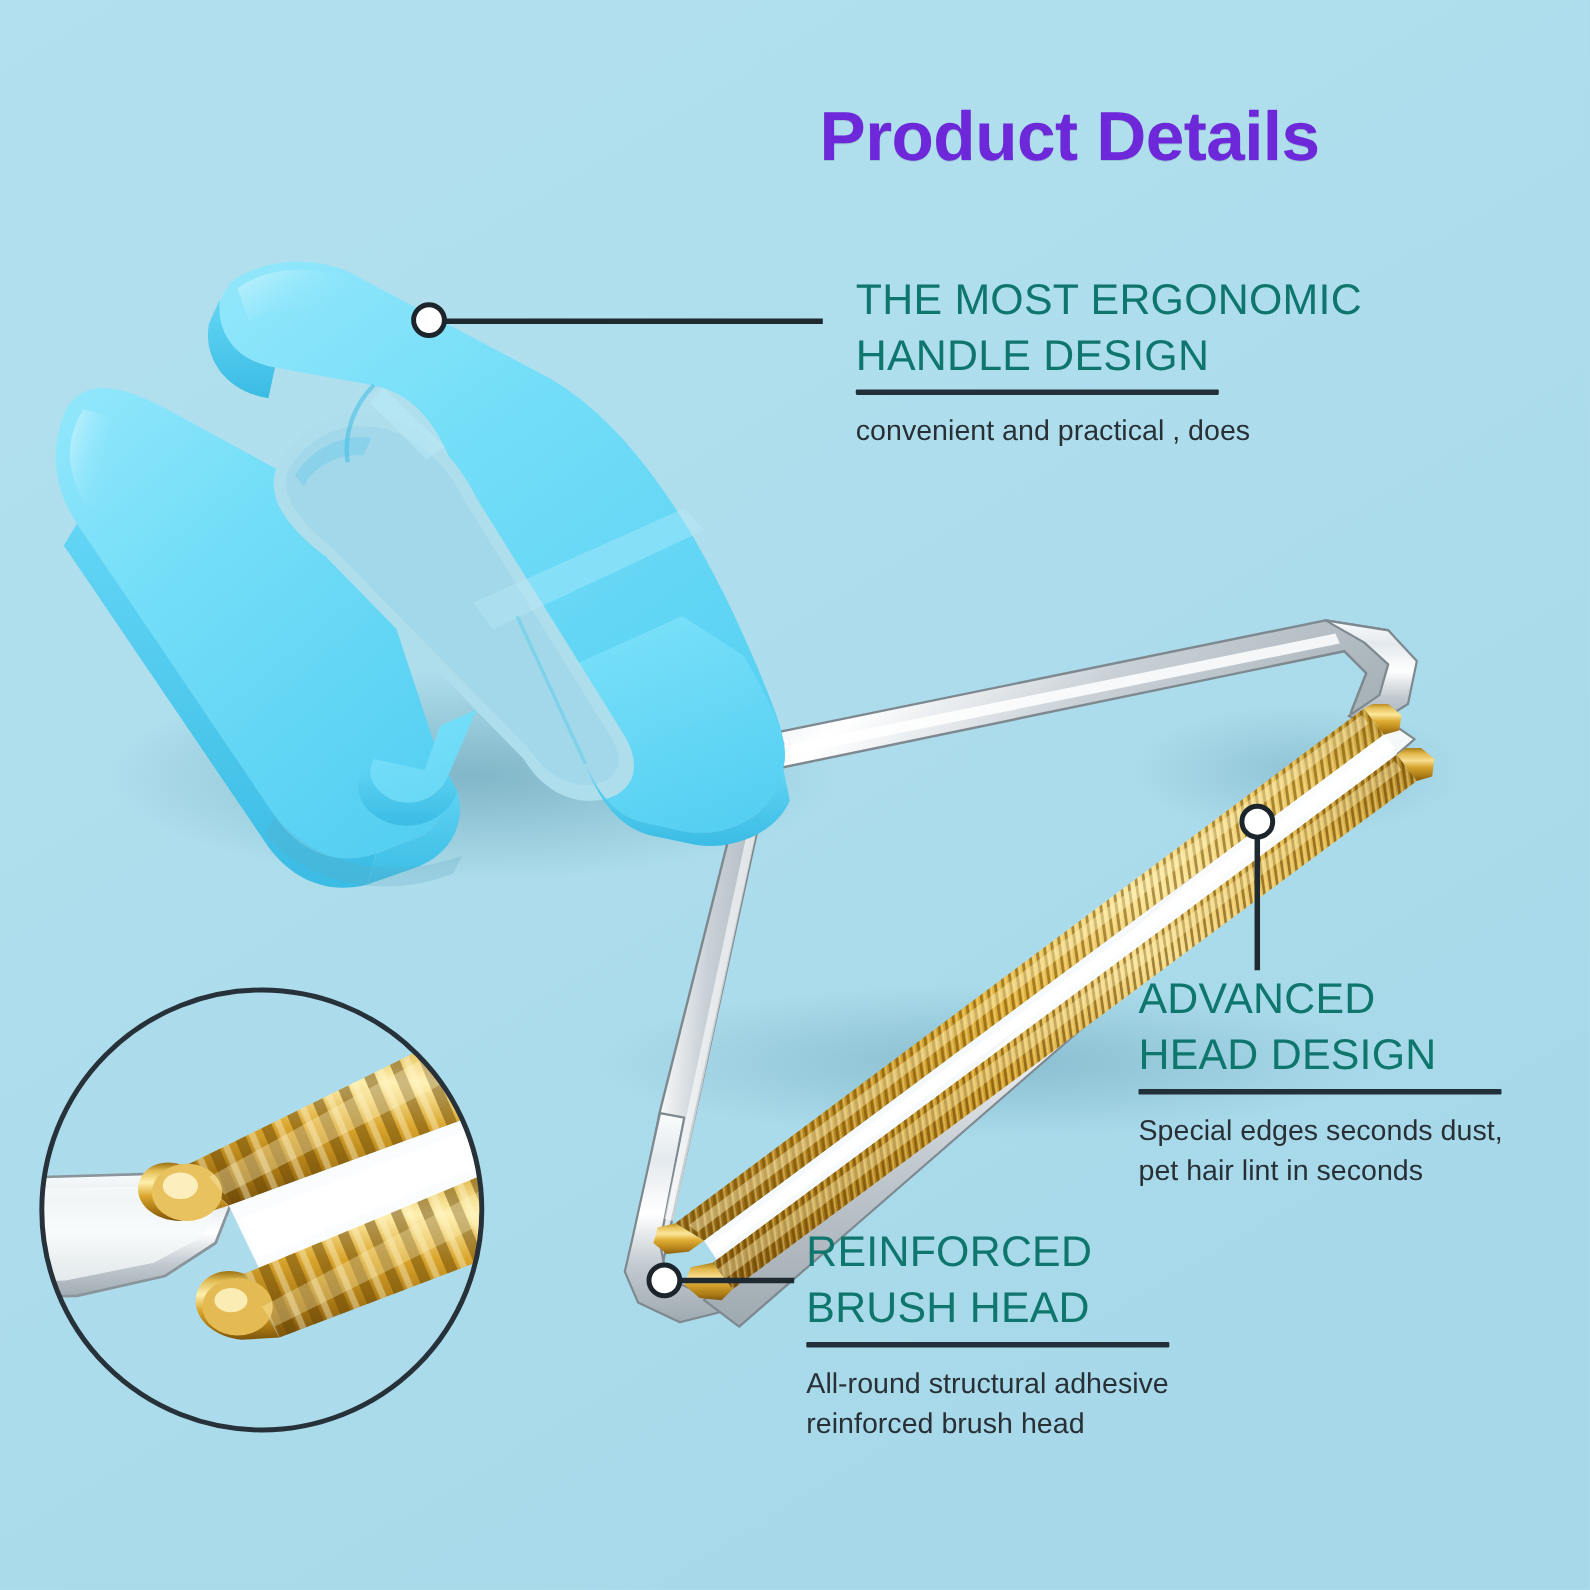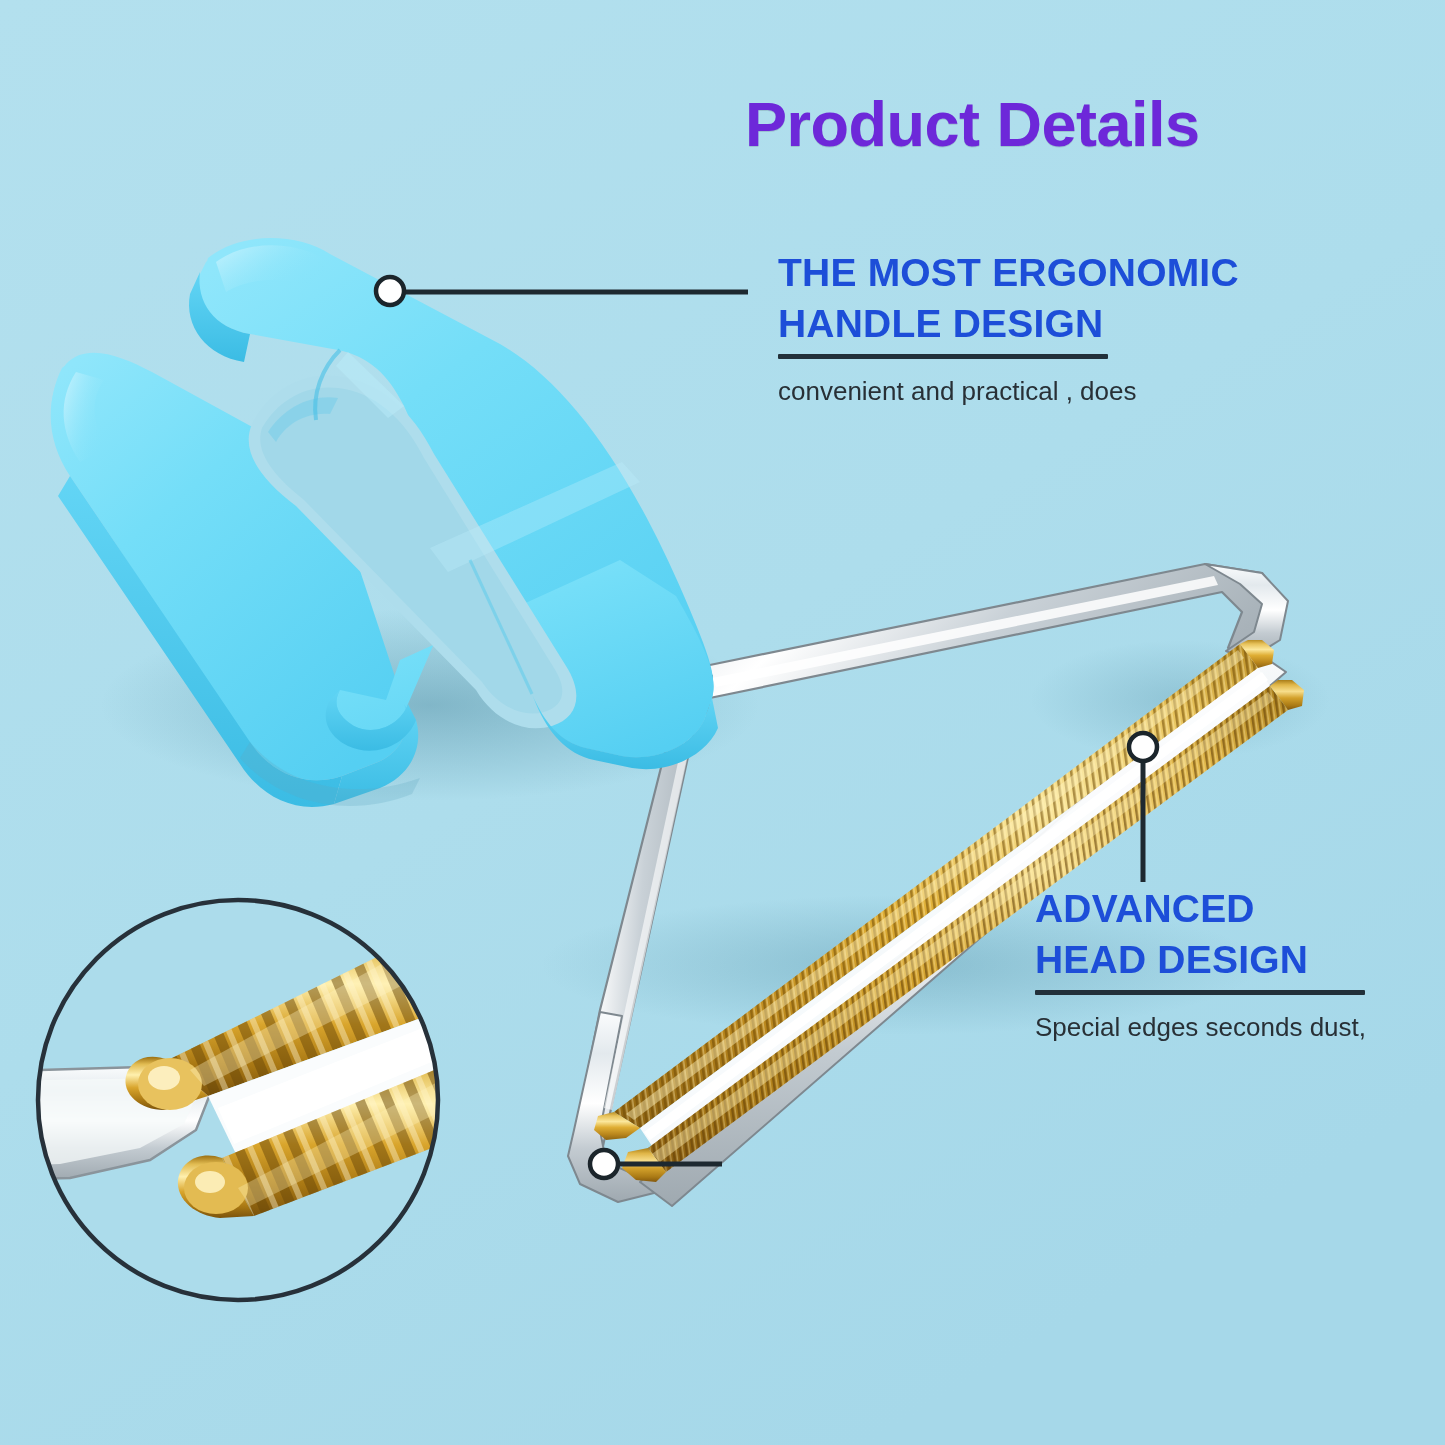--- a/index.html
+++ b/index.html
@@ -20,22 +20,22 @@
     font-size:63px;
     font-weight:700;
     letter-spacing:-0.5px;
     color:#6d28d9;
     white-space:nowrap;
     text-shadow:0 1px 0 rgba(0,0,0,.12);
   }
   .callout{position:absolute;}
   .c-head{
     font-size:39px;
-    font-weight:700;
-    color:#1d4ed8;
+    font-weight:400;
+    color:#0f766e;
     line-height:1.30;
     letter-spacing:0.2px;
     white-space:nowrap;
   }
   .c-rule{
     height:5px;
     background:#22303A;
     margin-top:5px;
     margin-bottom:14px;
     border-radius:1px;
@@ -403,17 +403,29 @@
   </div>
 
   <div class="callout" id="callout-head">
     <div class="c-head">
       <div>ADVANCED</div>
       <div>HEAD DESIGN</div>
     </div>
     <div class="c-rule"></div>
     <div class="c-body">
       <div>Special edges seconds dust,</div>
+      <div>pet hair lint in seconds</div>
     </div>
   </div>
 
+  <div class="callout" id="callout-brush">
+    <div class="c-head">
+      <div>REINFORCED</div>
+      <div>BRUSH HEAD</div>
+    </div>
+    <div class="c-rule"></div>
+    <div class="c-body">
+      <div>All-round structural adhesive</div>
+      <div>reinforced brush head</div>
+    </div>
+  </div>
 
 </div>
 
 </body></html>

